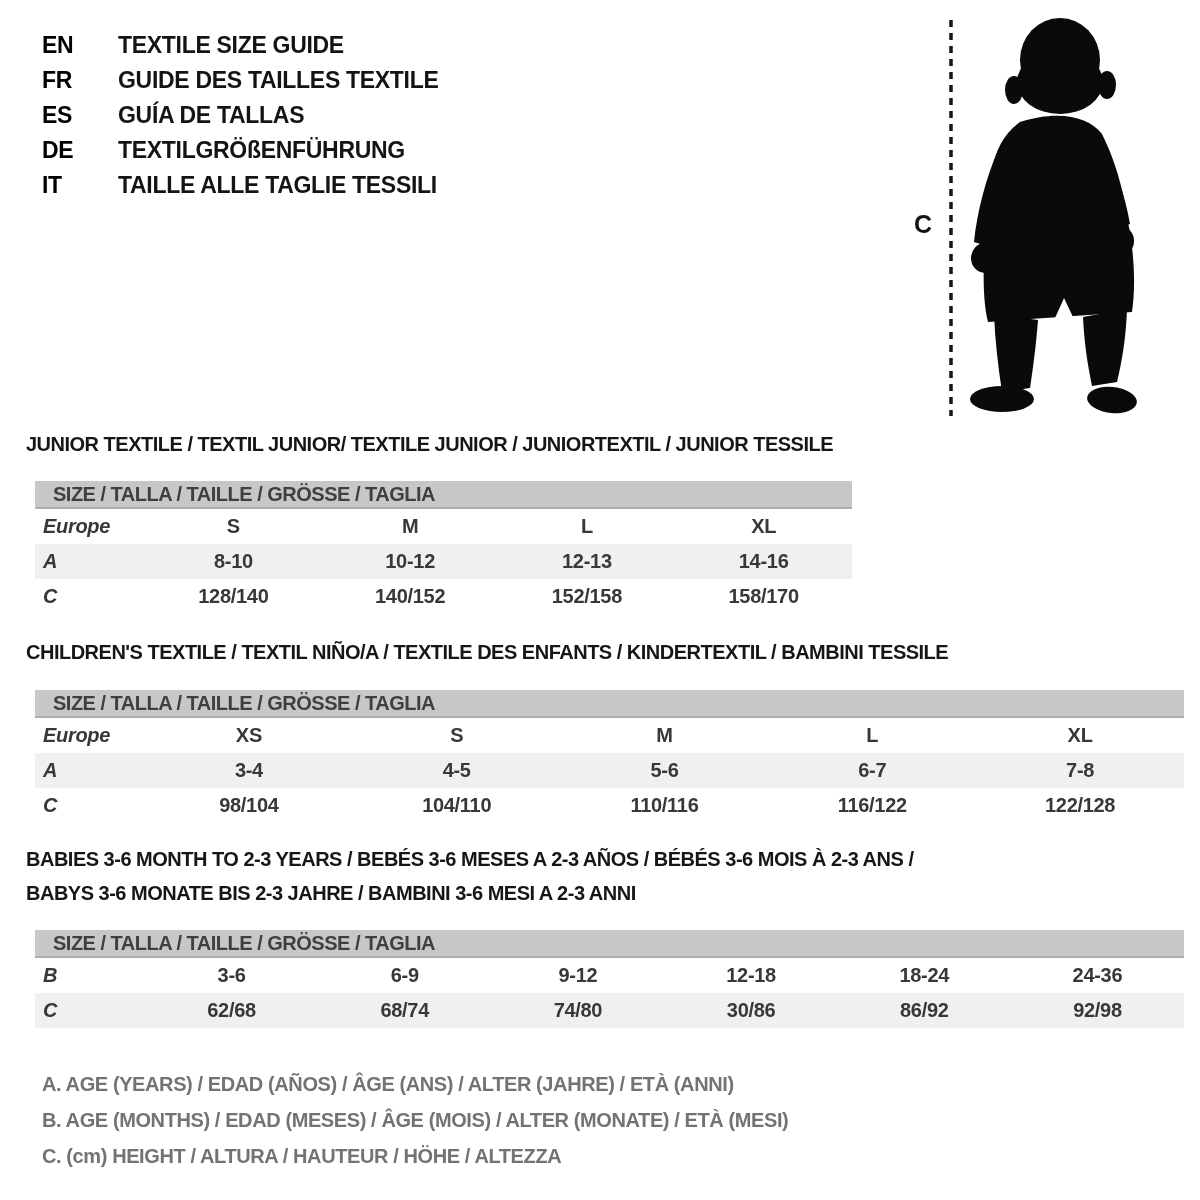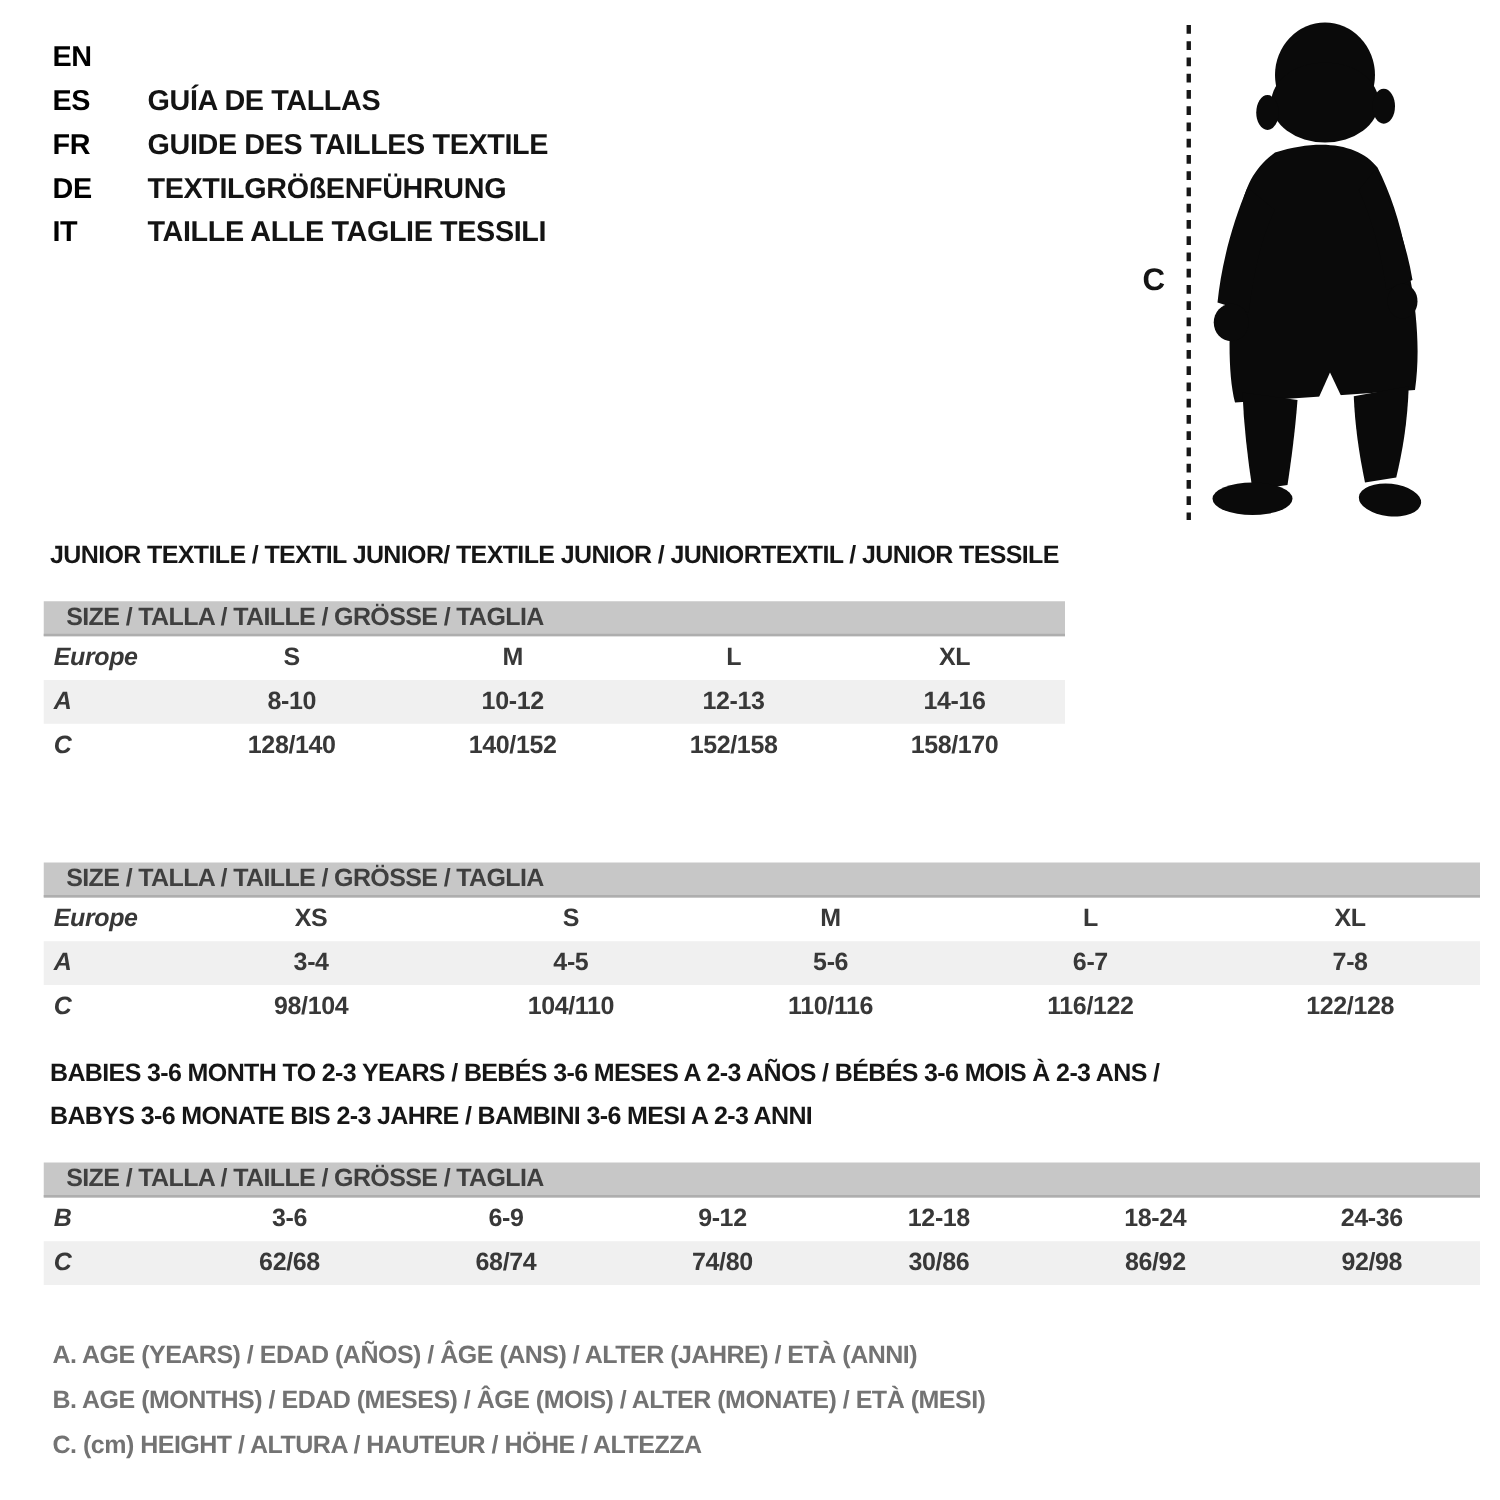--- a/index.html
+++ b/index.html
@@ -9,21 +9,21 @@
   }
   
   .lang-block{position:absolute;left:42px;top:28px;}
   .lang-row{display:flex;height:35px;align-items:center;}
   .lang-code{width:76px;font-size:23px;letter-spacing:-0.3px;color:#000000;}
   .lang-title{font-size:23px;letter-spacing:-0.3px;color:#141414;white-space:nowrap;}
   
   .figure-svg{position:absolute;left:946px;top:14px;}
   .c-label{position:absolute;left:914px;top:210px;font-size:25px;color:#141414;}
   
-  .section-title{position:absolute;left:40px;font-size:20px;letter-spacing:-0.5px;color:#161616;white-space:nowrap;}
+  .section-title{position:absolute;left:26px;font-size:20px;letter-spacing:-0.5px;color:#161616;white-space:nowrap;}
   
   .tbl{position:absolute;left:35px;}
   .size-bar{
     height:26px;line-height:26px;background:#c7c7c7;border-bottom:2px solid #aeaeae;
     padding-left:18px;font-size:20px;letter-spacing:-0.5px;color:#3f3f3f;
   }
   .trow{display:flex;height:35px;align-items:center;font-size:20px;letter-spacing:-0.3px;color:#383838;}
   .trow.shaded{background:#f0f0f0;}
   .lblcell{width:110px;padding-left:8px;box-sizing:border-box;text-align:left;font-style:italic;}
   .vcell{flex:1;text-align:center;}
@@ -32,28 +32,29 @@
   .note-line{height:36px;line-height:36px;font-size:20px;letter-spacing:-0.4px;color:#737373;white-space:nowrap;}
 </style>
 </head>
 <body>
 
 <div class="page">
 
   <div class="lang-block">
     <div class="lang-row">
       <span class="lang-code">EN</span>
+      <span class="lang-title">TEXTILE SIZE GUIDE</span>
+    </div>
+    <div class="lang-row">
+      <span class="lang-code">FR</span>
+      <span class="lang-title">GUIDE DES TAILLES TEXTILE</span>
     </div>
     <div class="lang-row">
       <span class="lang-code">ES</span>
       <span class="lang-title">GUÍA DE TALLAS</span>
-    </div>
-    <div class="lang-row">
-      <span class="lang-code">FR</span>
-      <span class="lang-title">GUIDE DES TAILLES TEXTILE</span>
     </div>
     <div class="lang-row">
       <span class="lang-code">DE</span>
       <span class="lang-title">TEXTILGRÖßENFÜHRUNG</span>
     </div>
     <div class="lang-row">
       <span class="lang-code">IT</span>
       <span class="lang-title">TAILLE ALLE TAGLIE TESSILI</span>
     </div>
   </div>
@@ -98,20 +99,21 @@
     </div>
     <div class="trow">
       <span class="lblcell">C</span>
       <span class="vcell">128/140</span>
       <span class="vcell">140/152</span>
       <span class="vcell">152/158</span>
       <span class="vcell">158/170</span>
     </div>
   </div>
 
+  <div class="section-title" style="top:641px;">CHILDREN'S TEXTILE / TEXTIL NIÑO/A / TEXTILE DES ENFANTS / KINDERTEXTIL / BAMBINI TESSILE</div>
   <div class="tbl" style="top:690px;width:1149px;">
     <div class="size-bar">SIZE / TALLA / TAILLE / GRÖSSE / TAGLIA</div>
     <div class="trow">
       <span class="lblcell">Europe</span>
       <span class="vcell">XS</span>
       <span class="vcell">S</span>
       <span class="vcell">M</span>
       <span class="vcell">L</span>
       <span class="vcell">XL</span>
     </div>

